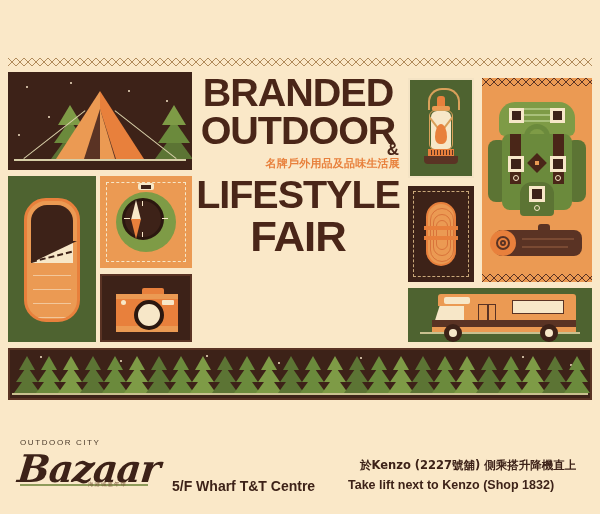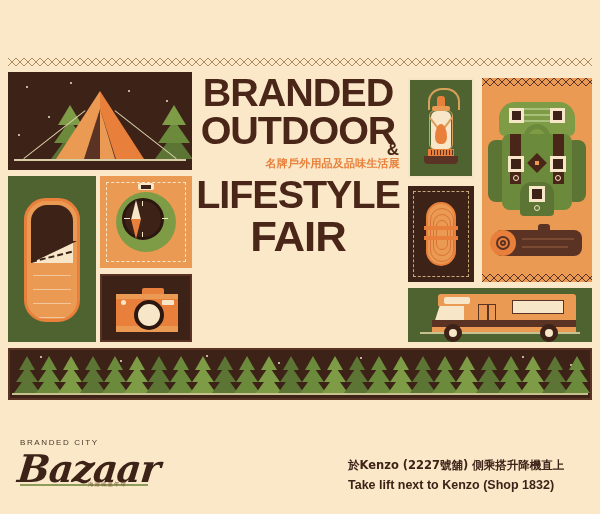--- a/index.html
+++ b/index.html
@@ -115,21 +115,21 @@
                color:#3d2218;font-family:"DejaVu Serif",serif;letter-spacing:-1px;transform:skewX(-6deg);}
   #bazaar-rule{position:absolute;left:20px;top:80px;width:128px;height:2px;background:#8e9b5a;}
   #bazaar-cn{position:absolute;left:88px;top:77px;font-size:5.5px;color:#7a5a3a;letter-spacing:1px;
              font-family:"DejaVu Sans",sans-serif;}
 
   .addr{position:absolute;}
   #addr-cn{left:172px;top:52px;font-size:16px;font-weight:bold;color:#3d2218;letter-spacing:1px;
            font-family:"DejaVu Sans","Liberation Sans",sans-serif;}
   #addr-en{left:172px;top:74px;font-size:14px;font-weight:bold;color:#3d2218;
            font-family:"Liberation Sans",sans-serif;}
-  #note-cn{left:348px;top:54px;font-size:11.5px;font-weight:bold;color:#3d2218;
+  #note-cn{left:360px;top:54px;font-size:11.5px;font-weight:bold;color:#3d2218;
            font-family:"DejaVu Sans","Liberation Sans",sans-serif;}
   #note-en{left:348px;top:74px;font-size:12.5px;font-weight:bold;color:#3d2218;
            font-family:"Liberation Sans",sans-serif;}
 </style>
 </head>
 <body>
 
 <div class="poster">
 
   <div class="zig" style="left:8px;top:58px;width:584px;height:8px;--zc:#b08a5a;"></div>
@@ -457,22 +457,23 @@
         </div>
         <div class="ftree" style="left: 554px; width: 26px; height: 42px;">
           <i style="--w:13px;--h:18px;--tc:#6b8a3c;bottom:0"></i>
           <i style="--w:11px;--h:16px;--tc:#6b8a3c;bottom:11px"></i>
           <i style="--w:8px;--h:14px;--tc:#6b8a3c;bottom:23px"></i>
         </div>
       </div>
   </div>
 
   <div id="footer">
-    <div id="hc-label">BRANDED CITY</div>
+    <div id="hc-label">OUTDOOR CITY</div>
     <div id="bazaar-logo">Bazaar</div>
     <div id="bazaar-rule"></div>
     <div id="bazaar-cn">海港城嘉年華</div>
 
+    <div class="addr" id="addr-en">5/F Wharf T&amp;T Centre</div>
     <div class="addr" id="note-cn">於Kenzo (2227號舖) 側乘搭升降機直上</div>
     <div class="addr" id="note-en">Take lift next to Kenzo (Shop 1832)</div>
   </div>
 
 </div>
 
 </body></html>

